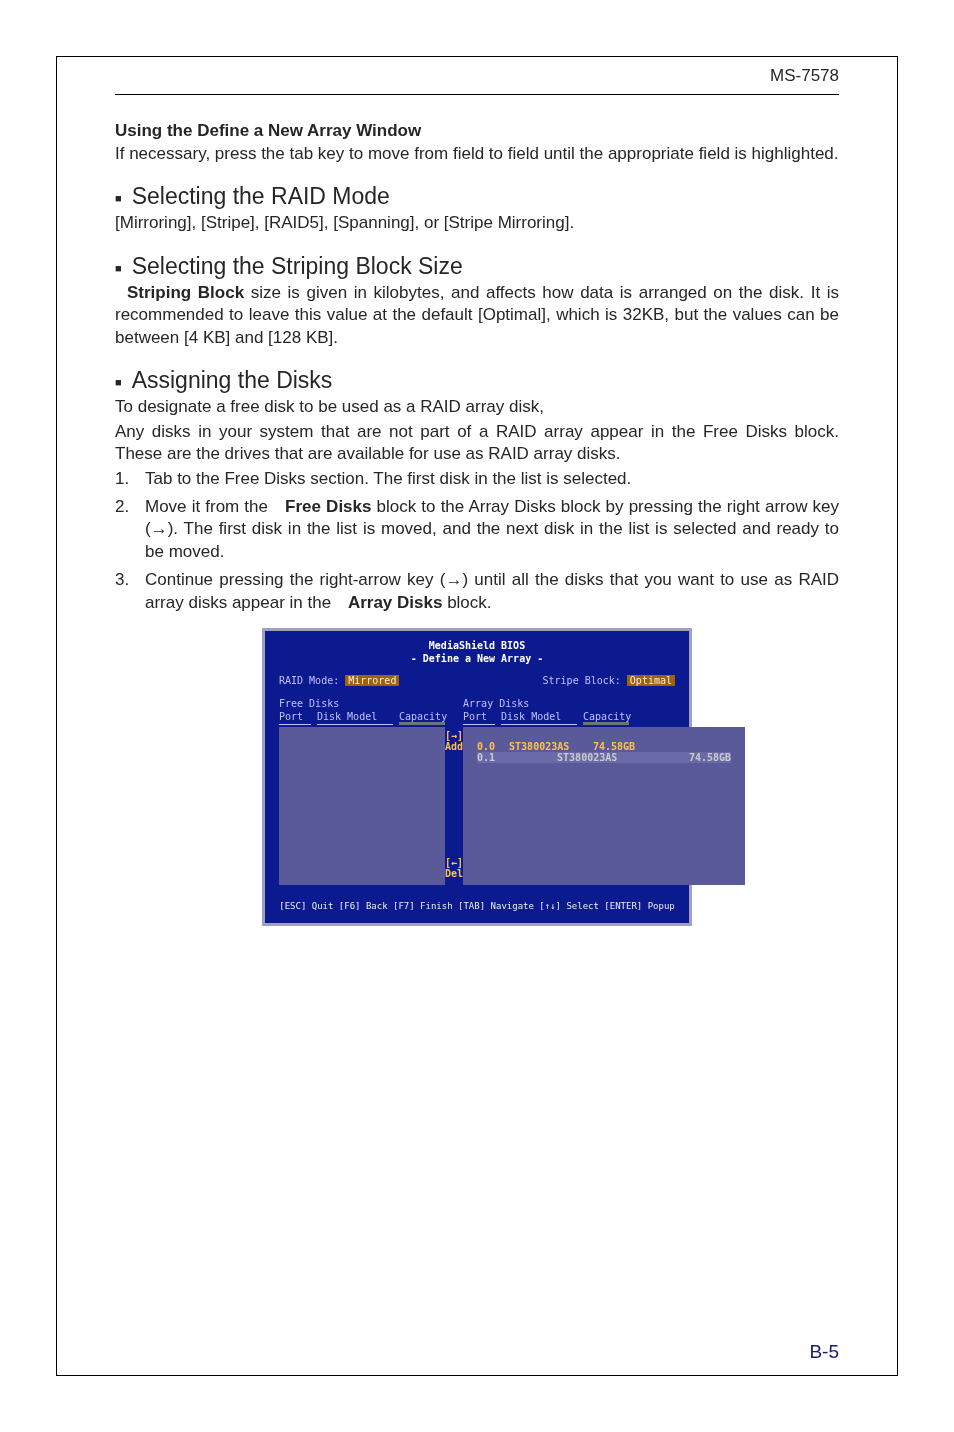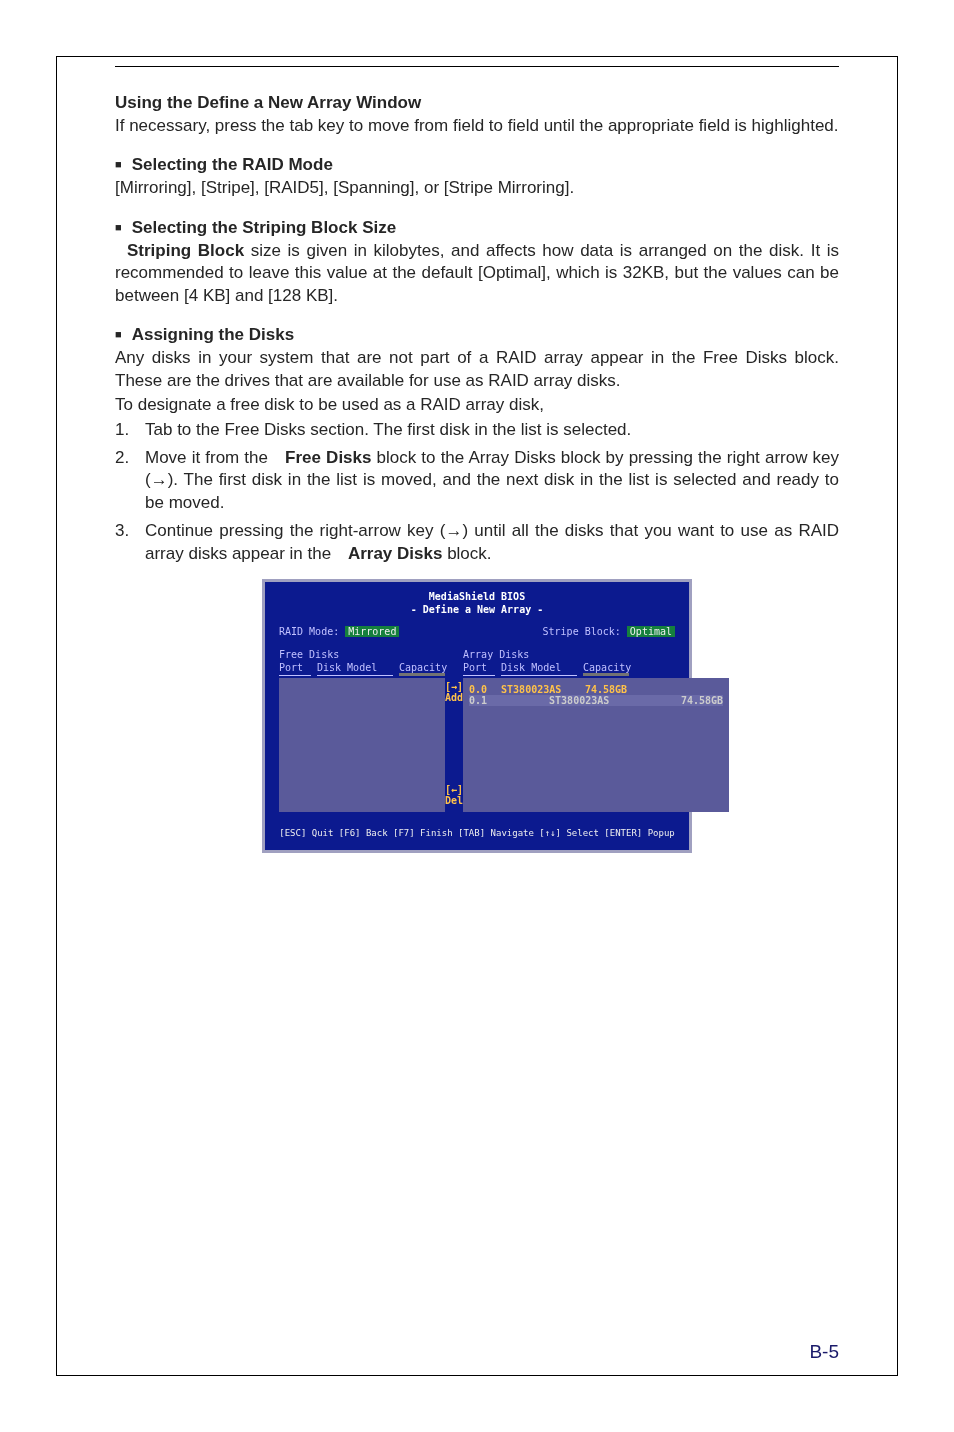--- a/index.html
+++ b/index.html
@@ -4,72 +4,73 @@
 <style>
   * { box-sizing: border-box; margin: 0; padding: 0; }
   html, body { width: 954px; background: #fff; font-family: Arial, Helvetica, sans-serif; color: #262626; }
   .page { width: 954px; height: 1432px; padding: 56px 56px 0 56px; position: relative; }
   .frame { border: 1.5px solid #000; height: 1320px; position: relative; padding: 9px 58px 0 58px; }
   .hdr-right { text-align: right; font-size: 17px; margin-bottom: 8px; }
   .hr { border: 0; border-top: 1.5px solid #000; margin-bottom: 26px; }
   .h-bold { font-size: 17px; font-weight: bold; margin-bottom: 2px; }
   .p { font-size: 17px; line-height: 1.32; margin-bottom: 18px; }
   .p.justify { text-align: justify; }
-  .sub { font-size: 17px; font-weight: bold; margin-bottom: 2px; }
+  .sub { font-size: 23px; font-weight: normal; margin-bottom: 2px; }
   .sub::before { content: "■"; font-size: 11px; display:inline-block; vertical-align: 2px; margin-right: 10px; }
   ol.steps { list-style: none; padding-left: 0; font-size: 17px; line-height: 1.32; }
   ol.steps > li { display: flex; margin-bottom: 6px; }
   ol.steps > li > .n { width: 30px; flex: 0 0 30px; }
   ol.steps > li > .t { flex: 1; text-align: justify; }
   b { font-weight: bold; margin-left: 12px; }
 
   .bios-wrap { display:flex; justify-content:center; margin: 14px 0 30px 0; }
   .bios { width: 430px; border: 3px solid #a0a0c0; background: #0c1a8f; color:#fff; font-family: "Lucida Console", Monaco, monospace; font-size: 10px; }
   .bios-inner { padding: 8px 14px 12px 14px; }
   .bios-title { text-align:center; font-weight:bold; font-size:10px; line-height:1.3; color:#fff; }
   .bios-top { display:flex; justify-content:space-between; margin-top:10px; color:#c0c0ff; }
-  .bios-top .val { background:#15803d; color:#eee; padding:0 3px; }
+  .bios-top .val { background:#a16207; color:#eee; padding:0 3px; }
   .bios-cols { display:flex; margin-top:12px; }
   .bios-left, .bios-right { flex: 0 0 160px; }
   .bios-mid { flex: 1; display:flex; flex-direction:column; justify-content:space-between; align-items:center; color:#ffc24a; }
   .col-head { color:#c0c0ff; display:flex; }
   .col-head span:nth-child(1){ width:32px; border-bottom:1px solid #c0c0ff; margin-right:6px;}
   .col-head span:nth-child(2){ width:76px; border-bottom:1px solid #c0c0ff; margin-right:6px;}
   .col-head span:nth-child(3){ width:46px; border-bottom:3px solid #737373; text-align:right;}
   .col-title { color:#c0c0ff; margin-bottom:2px; }
-  .box-area { background:#5a5a9a; height:134px; margin-top:2px; padding:6px; }
+  .box-area { background:#5a5a9a; height:158px; margin-top:2px; padding:14px; }
   .row { display:flex; color:#ffc24a; font-weight:bold; }
   .row.sel { background:#6a6aa8; color:#ccc;gap:48px; }
   .row span:nth-child(1){ width:32px; }
   .row span:nth-child(2){ width:80px; }
   .row span:nth-child(3){ width:46px; text-align:right; }
   .mid-lbl { color:#ffc24a; font-weight:bold; font-size:10px; }
   .bios-foot { text-align:center; font-size:9px; margin-top:16px; color:#eee; }
 
   .pgnum { position:absolute; bottom: 12px; right: 58px; font-size: 19px; color:#1a1a6a; }
 </style>
 </head>
 <body>
 
 <div class="page">
   <div class="frame">
+    <div class="hdr-right">MS-7578</div>
     <hr class="hr">
 
     <div class="h-bold">Using the Define a New Array Window</div>
     <div class="p">If necessary, press the tab key to move from field to field until the appropriate field is highlighted.</div>
 
     <div class="sub">Selecting the RAID Mode</div>
     <div class="p">[Mirroring], [Stripe], [RAID5], [Spanning], or [Stripe Mirroring].</div>
 
     <div class="sub">Selecting the Striping Block Size</div>
     <div class="p justify"><b>Striping Block</b><span> size is given in kilobytes, and affects how data is arranged on the disk. It is recommended to leave this value at the default [Optimal], which is 32KB, but the values can be between [4 KB] and [128 KB].</span></div>
 
     <div class="sub">Assigning the Disks</div>
+    <div class="p" style="margin-bottom:2px;">To designate a free disk to be used as a RAID array disk,</div>
     <div class="p justify" style="margin-bottom:2px;">Any disks in your system that are not part of a RAID array appear in the Free Disks block. These are the drives that are available for use as RAID array disks.</div>
-    <div class="p" style="margin-bottom:2px;">To designate a free disk to be used as a RAID array disk,</div>
 
     <ol class="steps">
       <li>
           <span class="n">1.</span>
           <span class="t">Tab to the Free Disks section. The first disk in the list is selected.</span>
         </li>
       <li>
           <span class="n">2.</span>
           <span class="t"><span>Move it from the </span><b>Free Disks</b><span> block to the Array Disks block by pressing the right arrow key (→). The first disk in the list is moved, and the next disk in the list is selected and ready to be moved.</span></span>
         </li>

